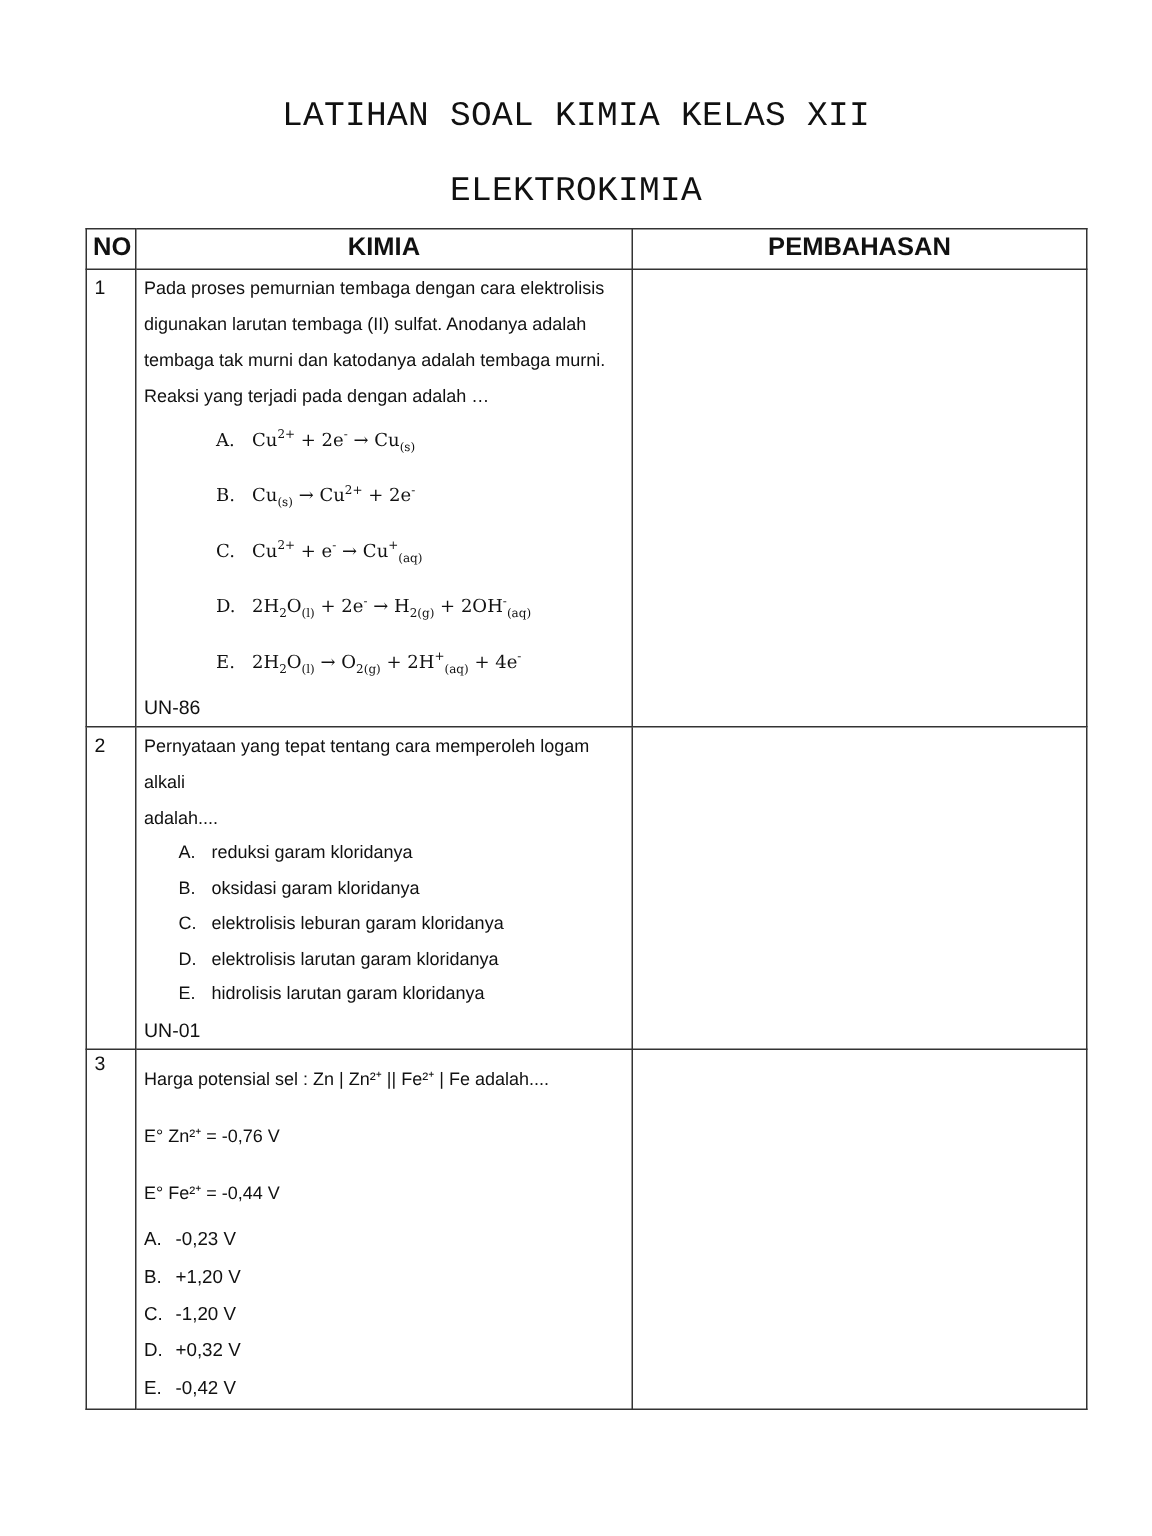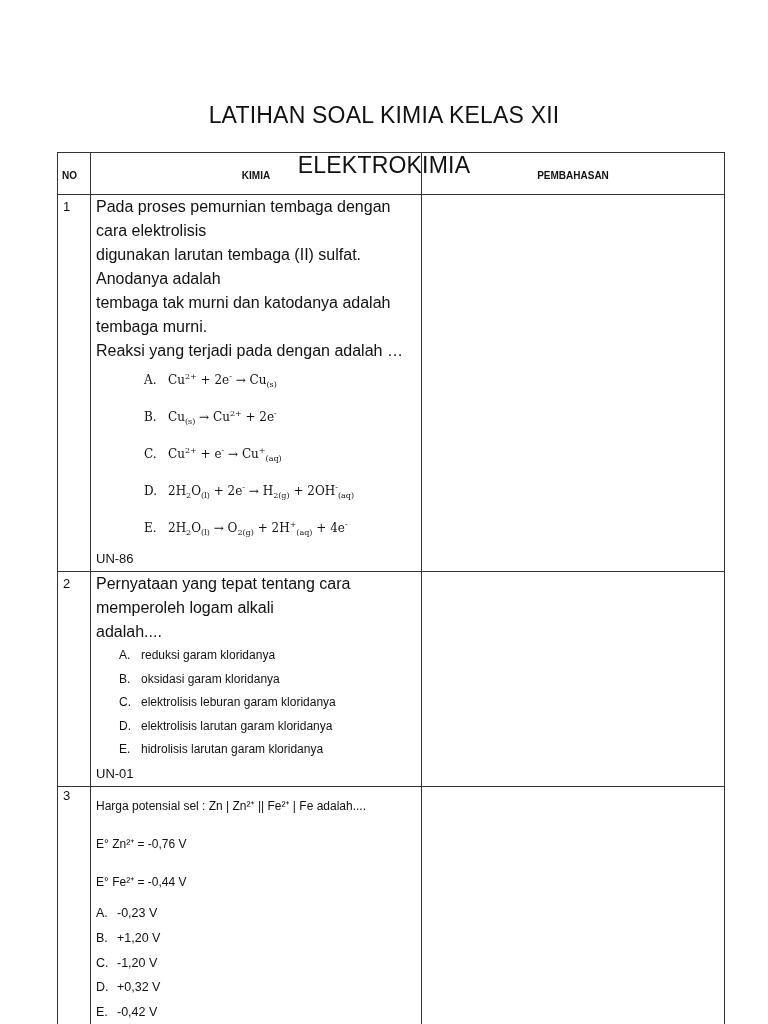--- a/index.html
+++ b/index.html
@@ -1,29 +1,29 @@
 <!DOCTYPE html>
 <html><head>
 <meta charset="utf-8">
 <style>
   html, body { margin: 0; padding: 0; background: #ffffff; }
   body { width: 768px; height: 1024px; position: relative; overflow: hidden; font-family: "Liberation Sans", sans-serif; color: #111; }
-  .title { position: absolute; left: 0; width: 768px; text-align: center; font-family: Liberation Sans, sans-serif; font-size: 23px; letter-spacing: 0.2px; color: #111; margin-top: 38px; }
+  .title { position: absolute; left: 0; width: 768px; text-align: center; font-family: Liberation Mono, monospace; font-size: 23px; letter-spacing: 0.2px; color: #111; }
   .t1 { top: 64px; }
   .t2 { top: 114px; }
   table { position: absolute; left: 57px; top: 152px; width: 667px; border-collapse: collapse; table-layout: fixed; }
   td, th { border: 1.5px solid #333; vertical-align: top; padding: 0; }
-  th { font-size: 10px; font-weight: bold; height: 24px; vertical-align: top; padding-top: 17px; }
+  th { font-size: 17px; font-weight: bold; height: 24px; vertical-align: top; padding-top: 2px; }
   th.no { text-align: left; padding-left: 4px; }
   .col-no { width: 33px; }
   .col-soal { width: 331px; }
   .col-pem { width: 303px; }
   td.no { font-size: 13px; padding: 4px 0 0 5px; }
   td.soal { padding: 0 6px 0 5px; }
-  .line { font-size: 16px; line-height: 24px; }
+  .line { font-size: 12px; line-height: 24px; }
   .chem { font-family: "DejaVu Serif", serif; font-size: 12px; line-height: 28.5px; white-space: nowrap; margin-left: 48px; }
   .chem .lbl { display: inline-block; width: 24px; }
   .chem sub, .chem sup { font-size: 8px; }
   .opt { font-size: 12px; line-height: 23.5px; margin-left: 23px; }
   .opt .lbl { display: inline-block; width: 22px; }
   .src { font-size: 13px; line-height: 24px; }
   .q3head { font-size: 12px; line-height: 38px; }
   .q3opt { font-size: 12.5px; line-height: 24.8px; }
   .q3opt .lbl { display: inline-block; width: 21px; }
 </style>

